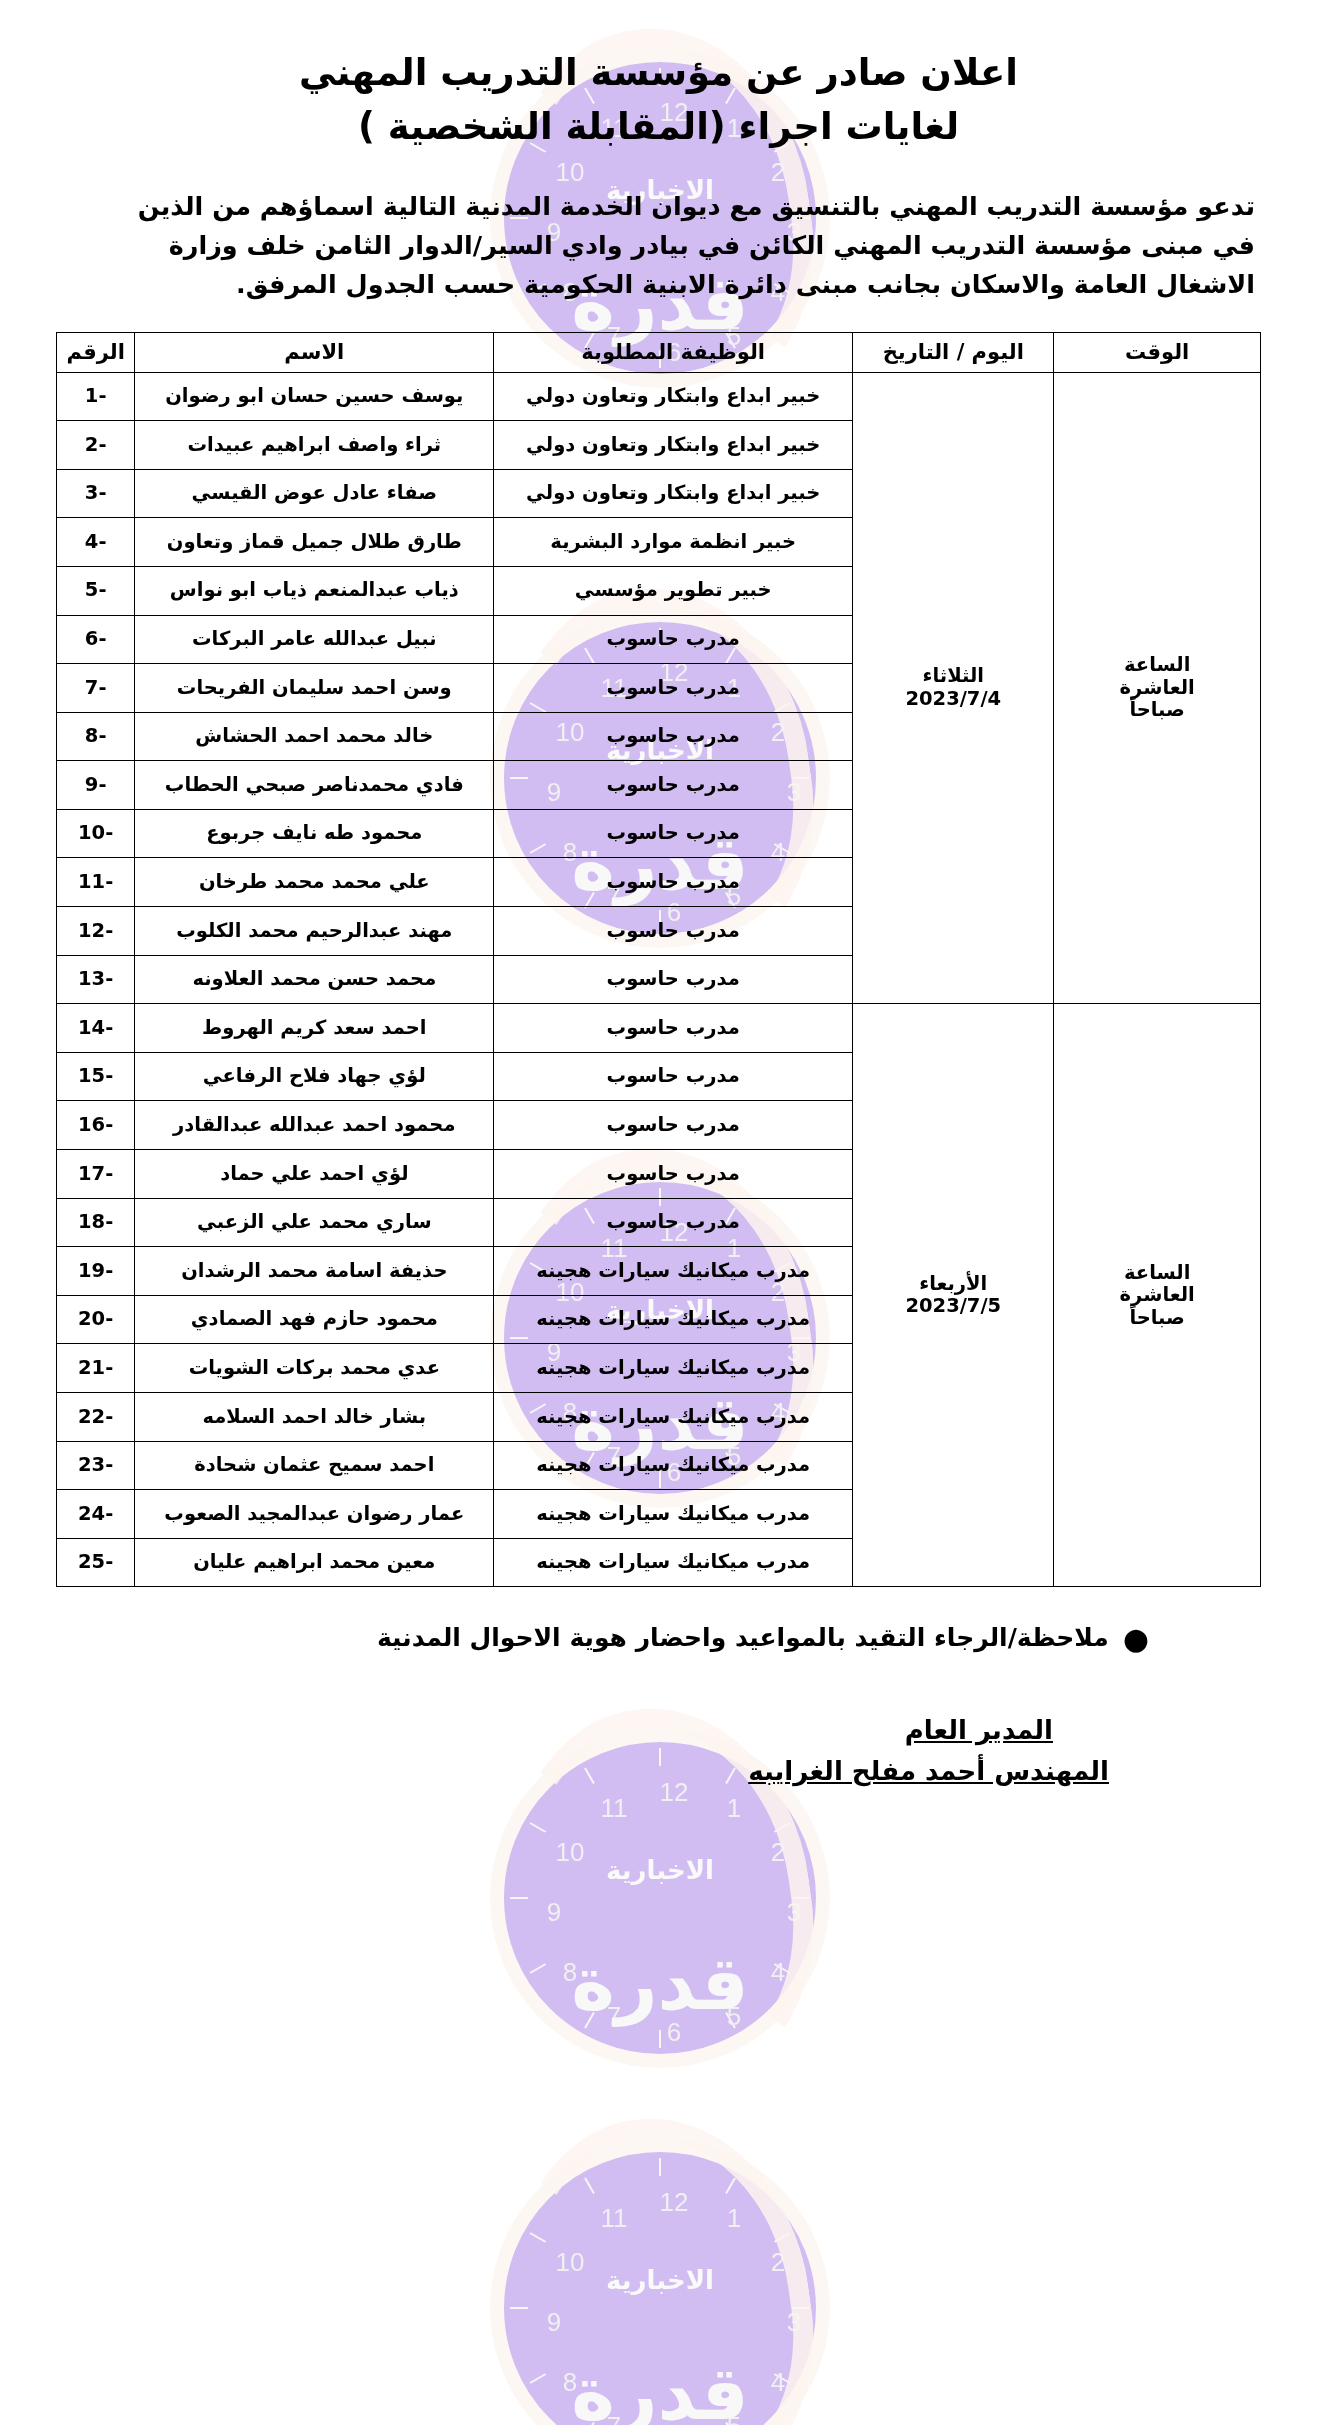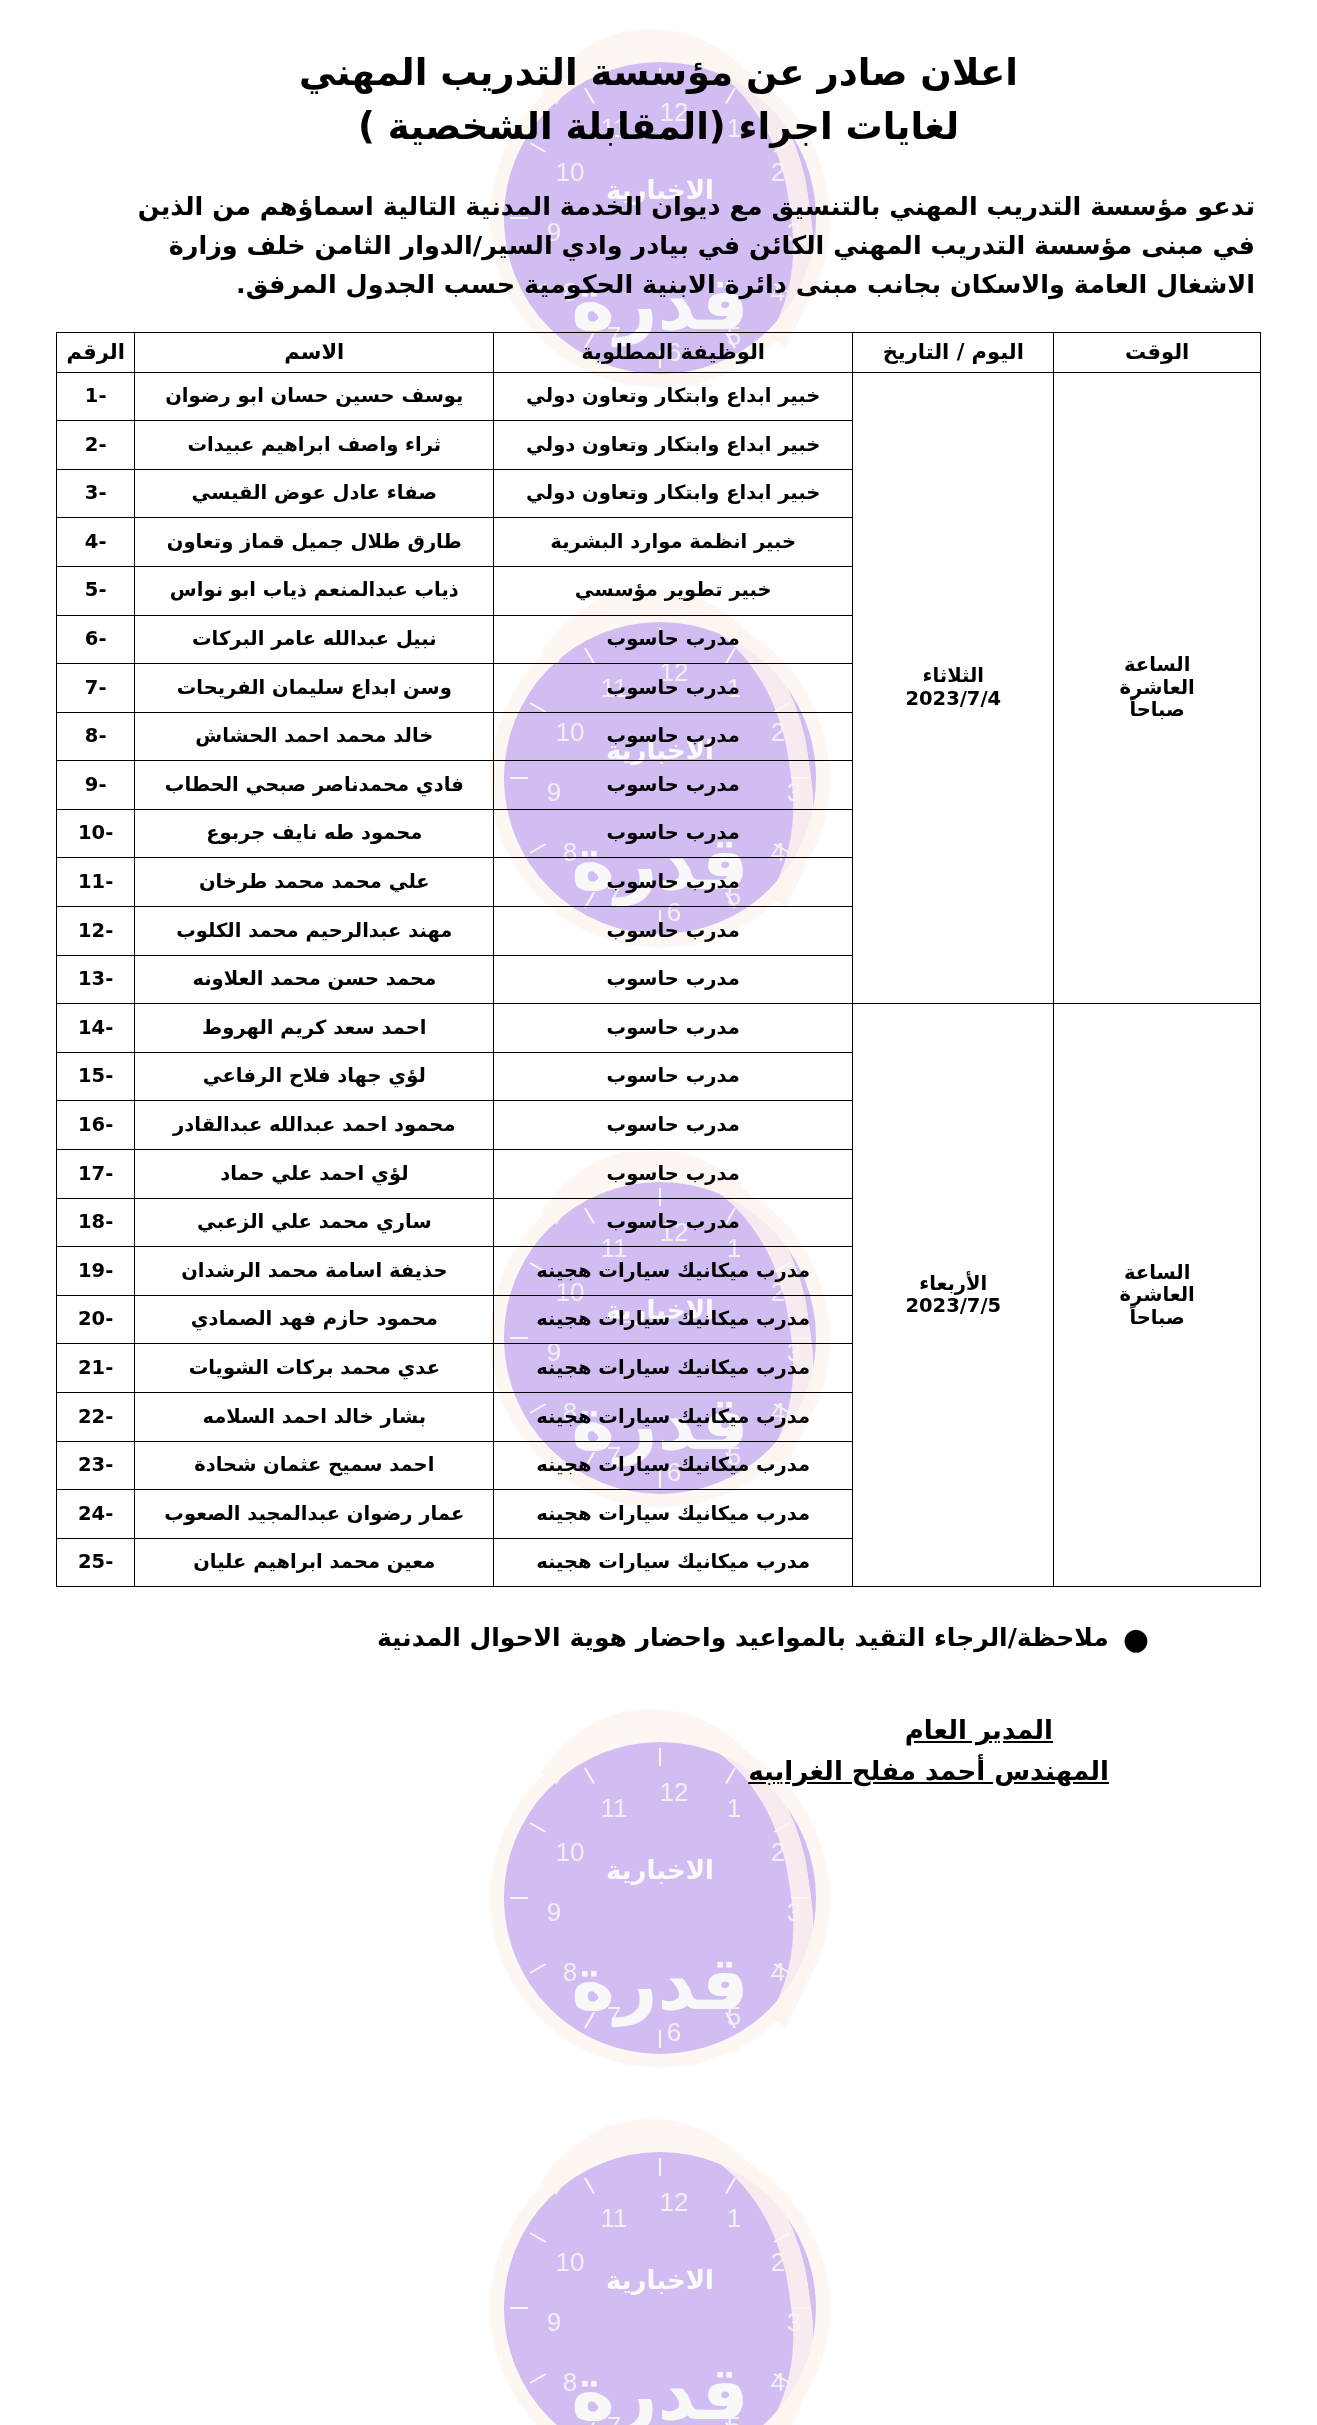--- a/index.html
+++ b/index.html
@@ -405,21 +405,21 @@
             <td class="col-name">ذياب عبدالمنعم ذياب ابو نواس</td>
             <td class="col-no">-5</td>
           </tr>
           <tr>
             <td class="col-job">مدرب حاسوب</td>
             <td class="col-name">نبيل عبدالله عامر البركات</td>
             <td class="col-no">-6</td>
           </tr>
           <tr>
             <td class="col-job">مدرب حاسوب</td>
-            <td class="col-name">وسن ابداع سليمان الفريحات</td>
+            <td class="col-name">وسن احمد سليمان الفريحات</td>
             <td class="col-no">-7</td>
           </tr>
           <tr>
             <td class="col-job">مدرب حاسوب</td>
             <td class="col-name">خالد محمد احمد الحشاش</td>
             <td class="col-no">-8</td>
           </tr>
           <tr>
             <td class="col-job">مدرب حاسوب</td>
             <td class="col-name">فادي محمدناصر صبحي الحطاب</td>

